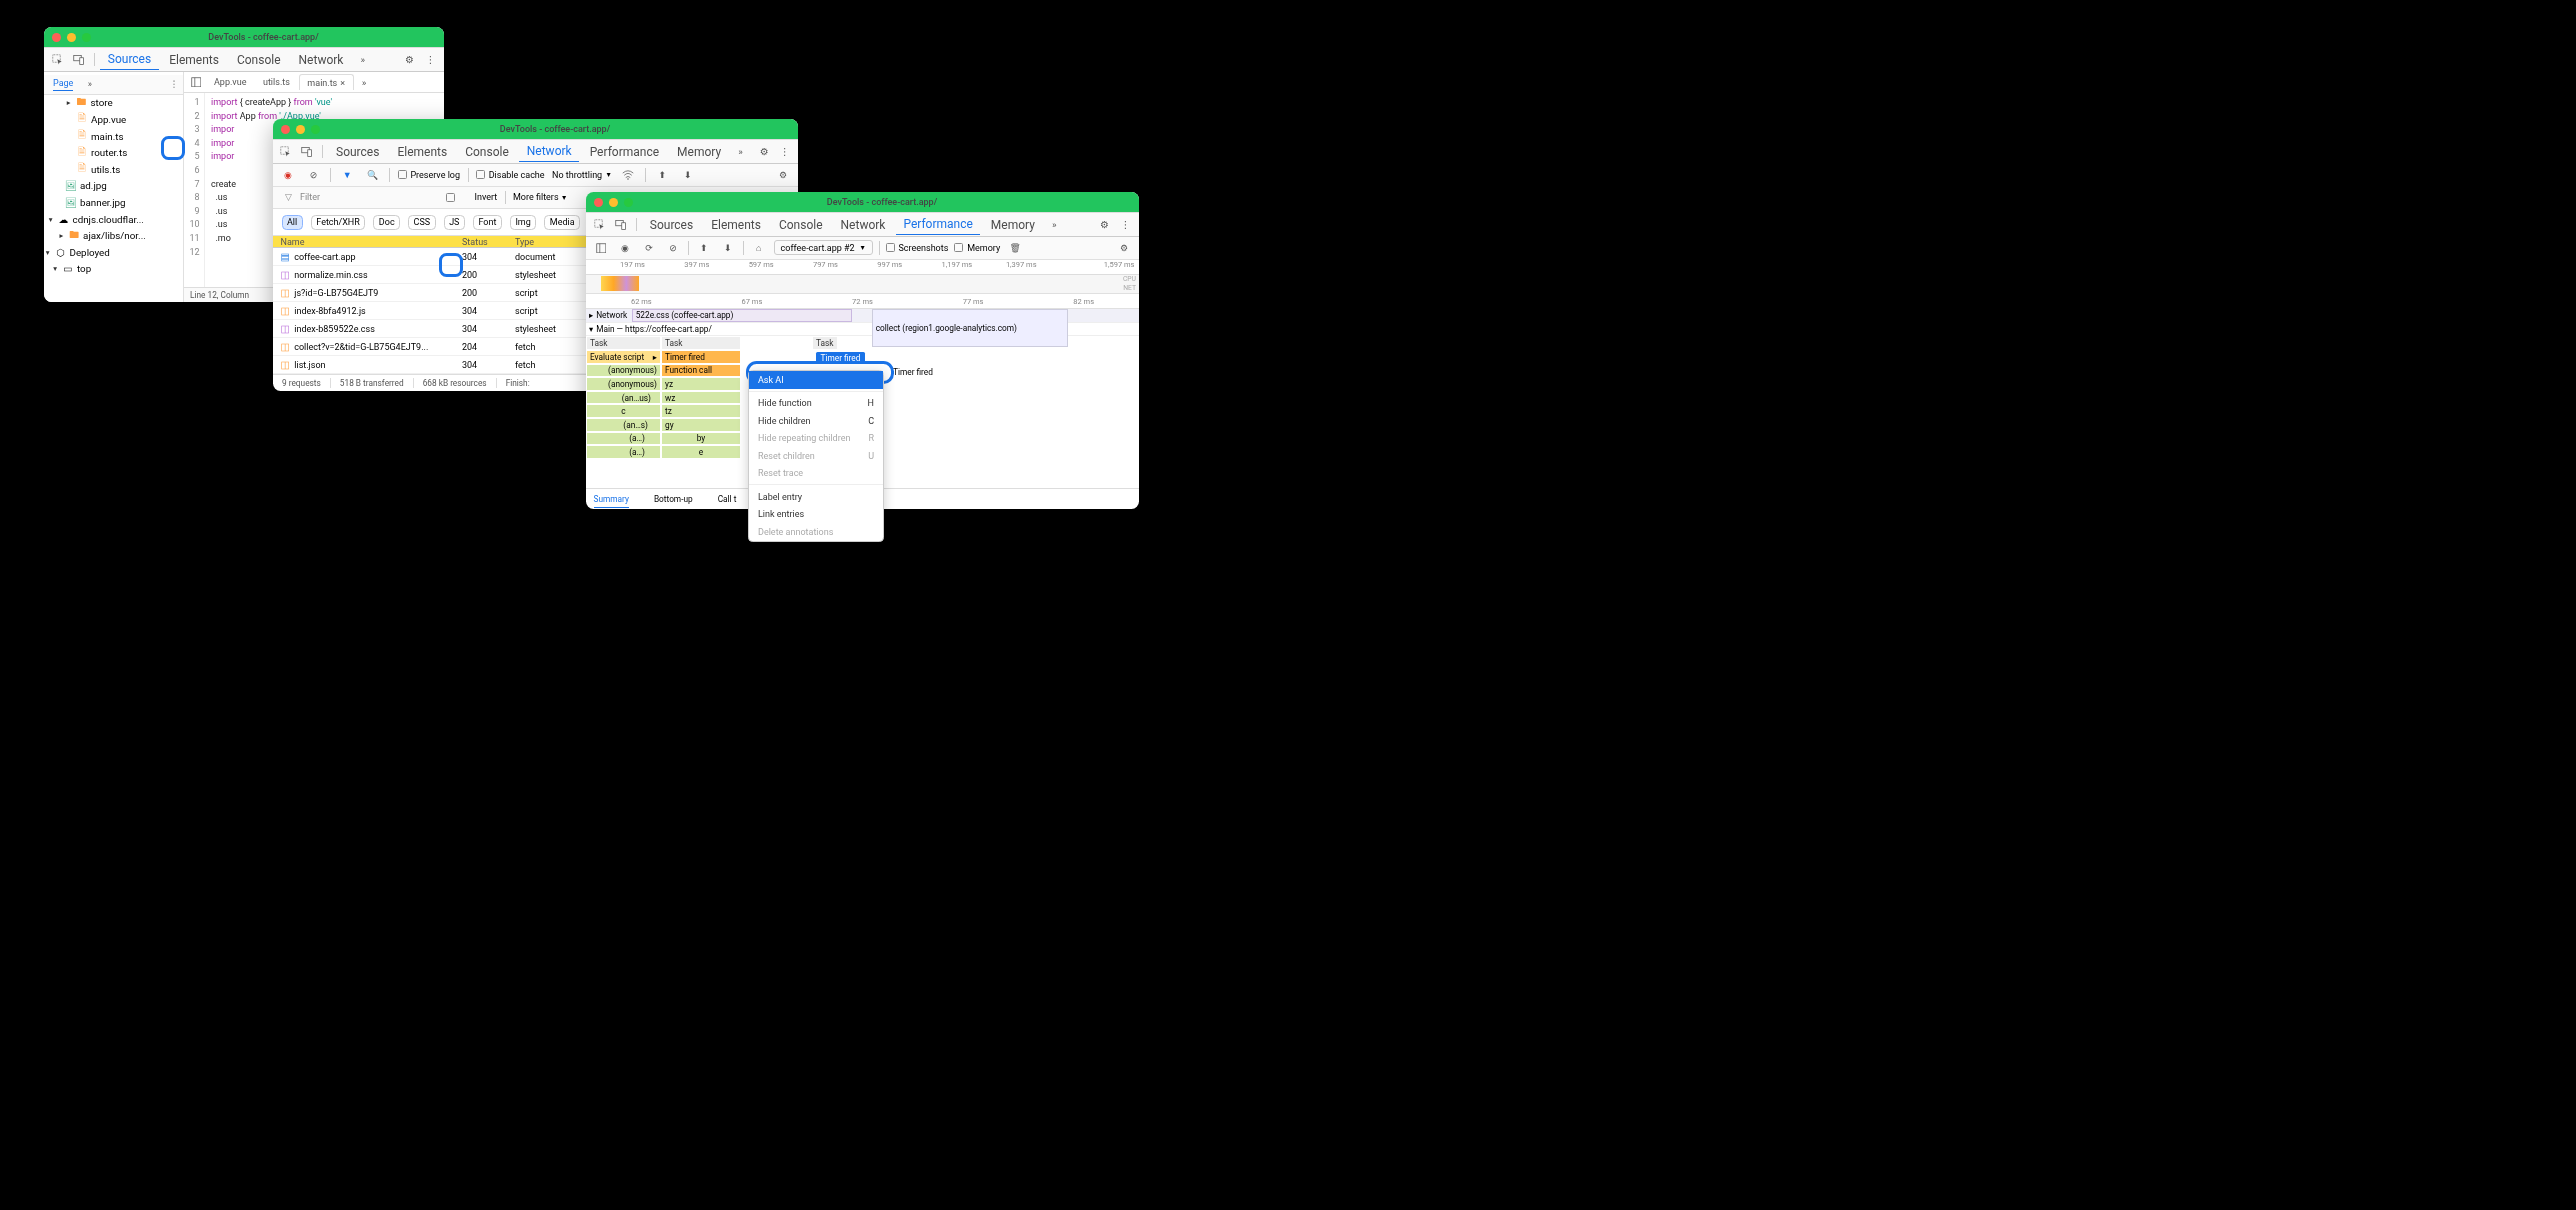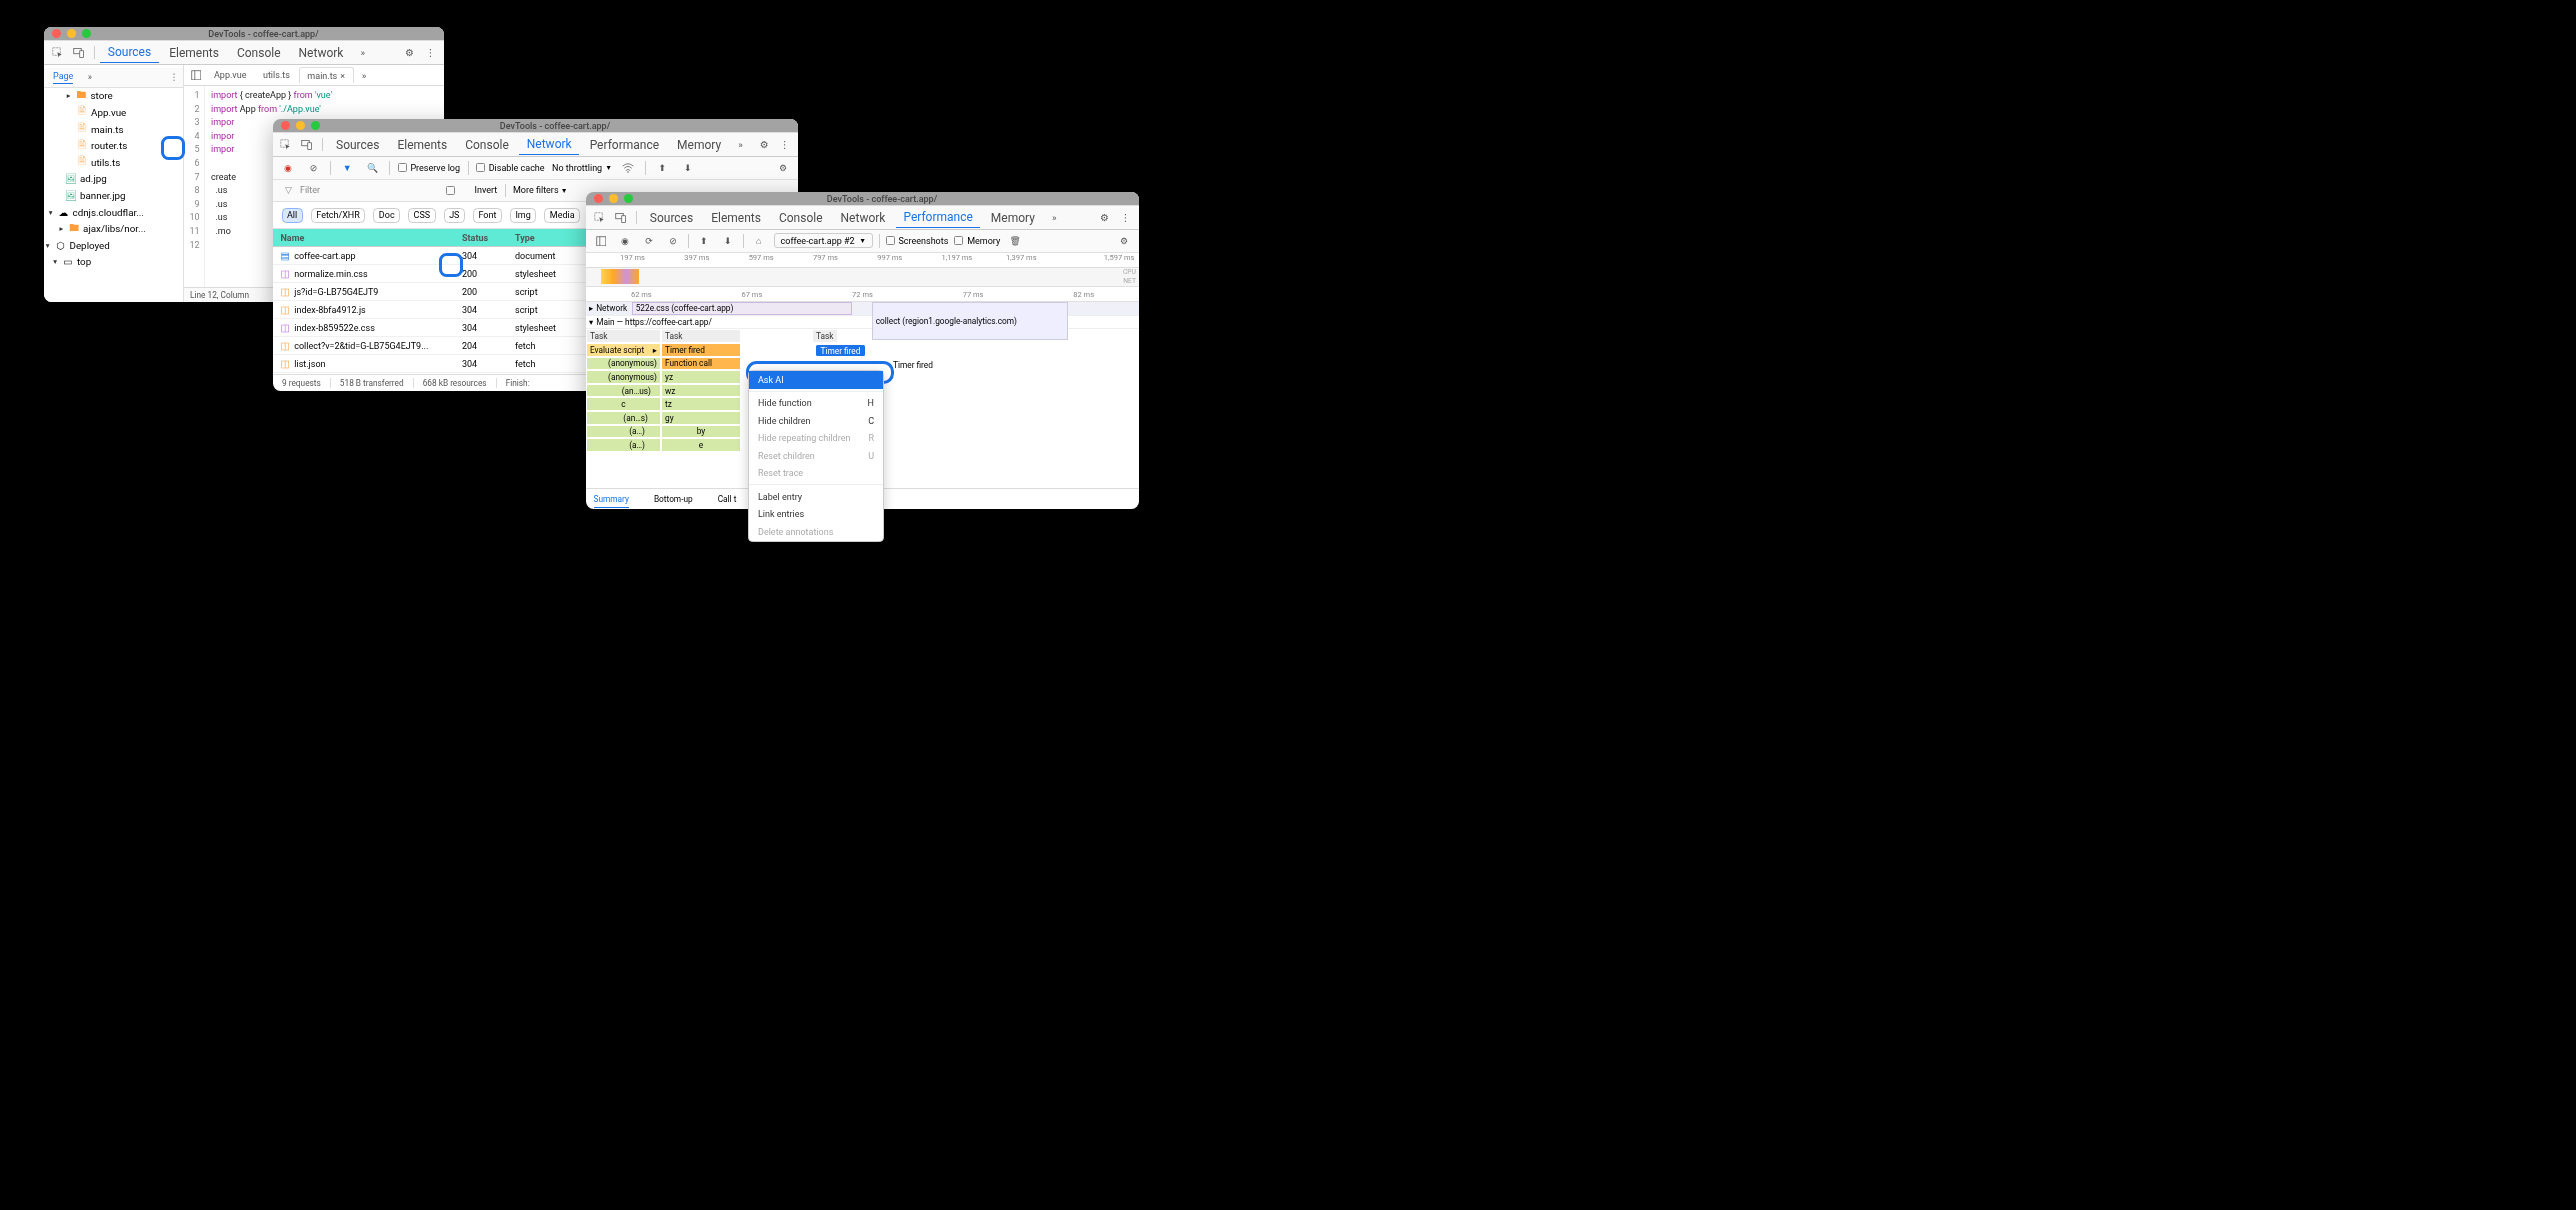--- a/index.html
+++ b/index.html
@@ -1,18 +1,18 @@
 <!DOCTYPE html>
 <html style="font-size:12px"><head>
 <meta charset="utf-8">
 <style>
 *{margin:0;padding:0;box-sizing:border-box;font-family:-apple-system,BlinkMacSystemFont,"Segoe UI",Roboto,sans-serif}
 body{background:#000;width:1178px;height:580px;position:relative;overflow:hidden;font-size:9.8px}
 .window{position:absolute;background:#fff;border-radius:7.5px;box-shadow:0 6px 24px rgba(0,0,0,.3);overflow:hidden;display:flex;flex-direction:column}
-.titlebar{height:14px;display:flex;align-items:center;padding:0 7.5px;border-bottom:0.8px solid #ddd;background:#a3a3a3}
+.titlebar{height:21px;display:flex;align-items:center;padding:0 7.5px;border-bottom:0.8px solid #ddd;background:#22c55e}
 .traffic-lights{display:flex;gap:6px}
 .tl{width:9px;height:9px;border-radius:50%}
 .tl.red{background:#ff5f56}.tl.ylw{background:#ffbd2e}.tl.grn{background:#27c93f}
 .title{flex:1;text-align:center;font-size:9px;color:#444;font-weight:500}
 .tabbar{height:24px;display:flex;align-items:center;border-bottom:0.8px solid #ccc;padding:0 4.5px;gap:3px;background:#f9f9f9}
 .iconbtn{width:18px;height:18px;display:flex;align-items:center;justify-content:center;color:#555;border-radius:3px;cursor:pointer}
 .tab{padding:3px 7.5px;color:#4c4c4c;cursor:pointer;border-radius:3px;font-size:12px}
 .tab.active{color:#1a73e8;border-bottom:1.5px solid #1a73e8;border-radius:0}
 .secondbar{height:22.6px;display:flex;align-items:center;border-bottom:0.8px solid #e0e0e0;background:#fafafa;font-size:9px}
 .file-tree{width:140px;border-right:0.8px solid #e0e0e0;overflow:auto;padding:3px 0;background:#fff}
@@ -25,21 +25,21 @@
 .file-tab.active{background:#fff;border-top:0.8px solid #ddd;border-left:0.8px solid #ddd;border-right:0.8px solid #ddd;border-radius:3px 3px 0 0}
 .code-content{flex:1;display:flex;font-family:Menlo,Consolas,monospace;font-size:9px;line-height:13.6px}
 .gutter{width:21px;text-align:right;color:#888;background:#fff;border-right:0.8px solid #eee;padding:3px 4.5px 3px 0}
 .code{flex:1;padding:3px 6px;white-space:pre;color:#222}
 .kw{color:#a626a4}.str{color:#009688}
 .statusbar{height:15px;border-top:0.8px solid #ddd;font-size:8.3px;color:#555;display:flex;align-items:center;padding:0 6px;background:#fafafa}
 .pill{padding:1.5px 6px;border:0.8px solid #ccc;border-radius:4.5px;font-size:9px;cursor:pointer;display:inline-flex;align-items:center;background:#fff}
 .chip{padding:1.5px 4.5px;border:0.8px solid #ccc;border-radius:4.5px;font-size:9px;margin:4px}
 .net-table{flex:1;display:flex;flex-direction:column;overflow:hidden}
 .net-row{display:flex;height:18px;align-items:center;border-bottom:0.8px solid #f0f0f0;font-size:9px}
-.net-row.hdr{font-weight:700;color:#555;border-bottom:0.8px solid #ccc;background:#5eead4}
+.net-row.hdr{font-weight:400;color:#555;border-bottom:0.8px solid #ccc;background:#fde047}
 .net-c1{width:189px;padding-left:7.5px;display:flex;align-items:center;gap:4.5px;overflow:hidden}
 .net-c2{width:53px}.net-c3{width:75px}
 .net-status{height:16.6px;border-top:0.8px solid #ddd;display:flex;align-items:center;font-size:8.3px;color:#555}
 .net-status span{border-right:0.8px solid #ddd;padding:0 9px}
 .blue-circle{position:absolute;width:24px;height:24px;border:3px solid #1a73e8;border-radius:7.5px;z-index:100;background:transparent;pointer-events:none}
 .perf-timeline{display:flex;flex-direction:column;flex:1;font-size:8.3px}
 .ruler{display:flex;height:15px;border-bottom:0.8px solid #e0e0e0;align-items:center;font-size:7.5px;color:#888}
 .ruler span{flex:1;text-align:center}
 .minimap{height:19.6px;border-bottom:0.8px solid #e0e0e0;position:relative;background:#f6f6f6}
 .flame-cell{border:0.8px solid #fff;overflow:hidden;white-space:nowrap;padding:0.8px 3px}

